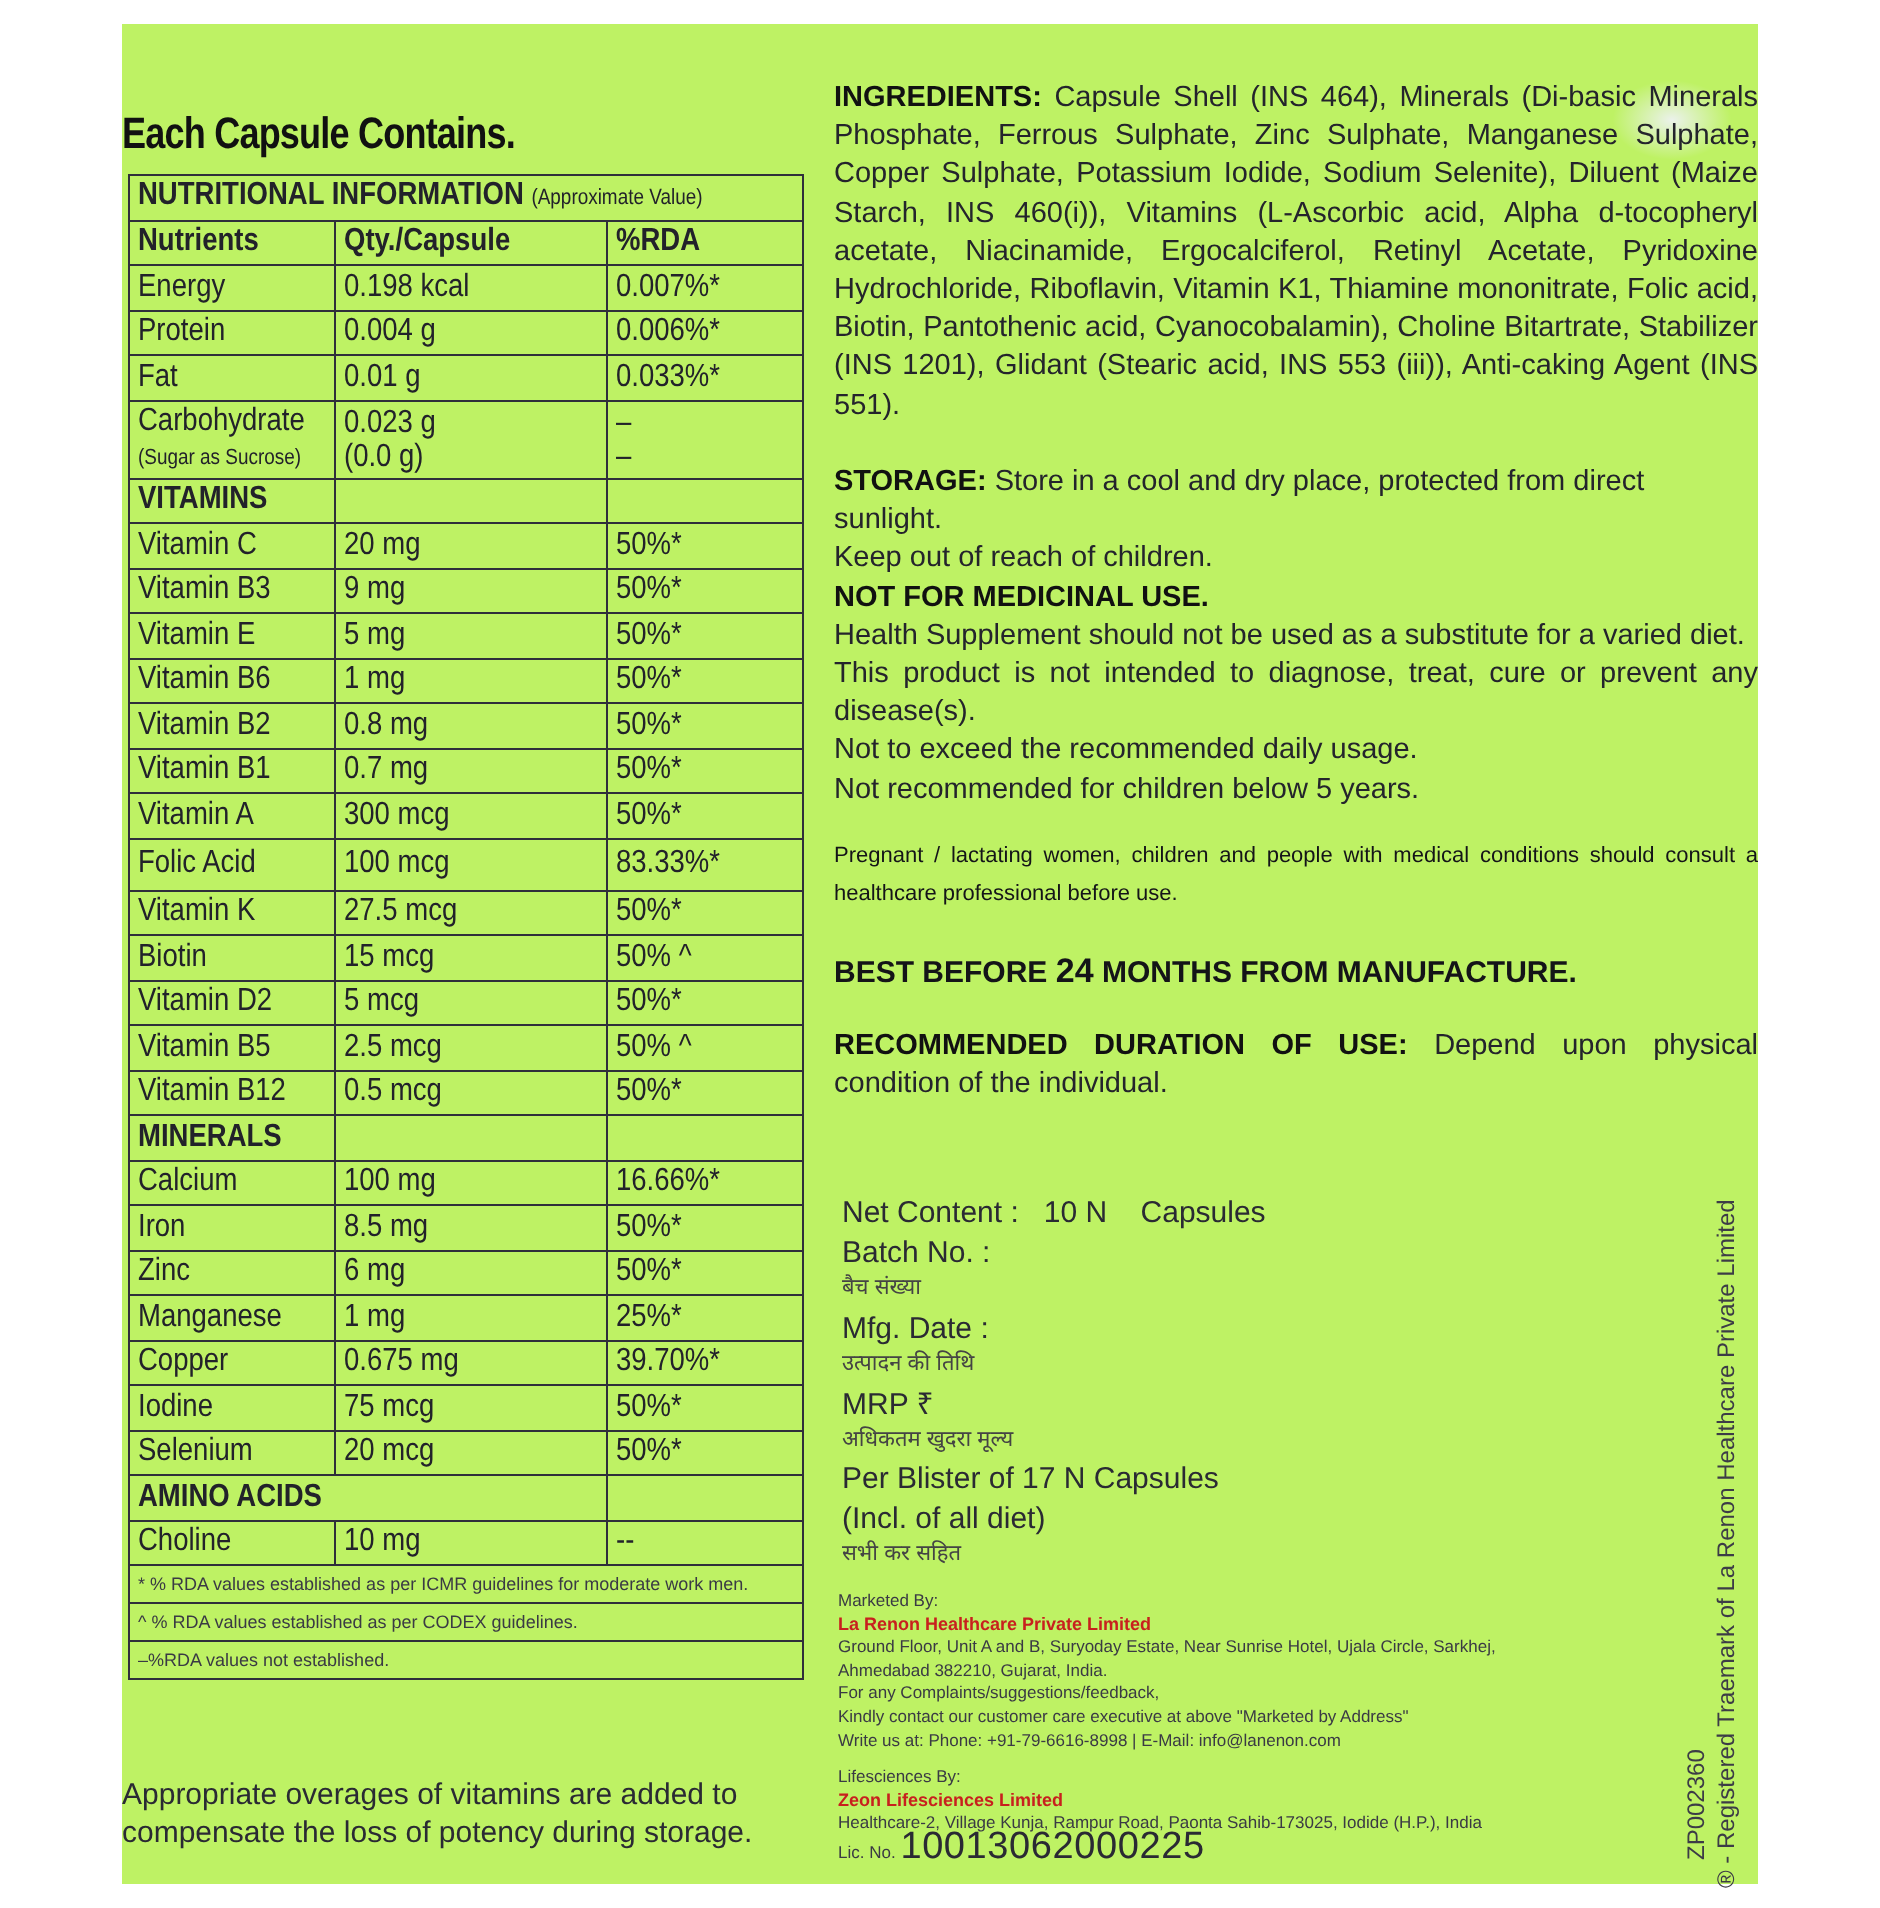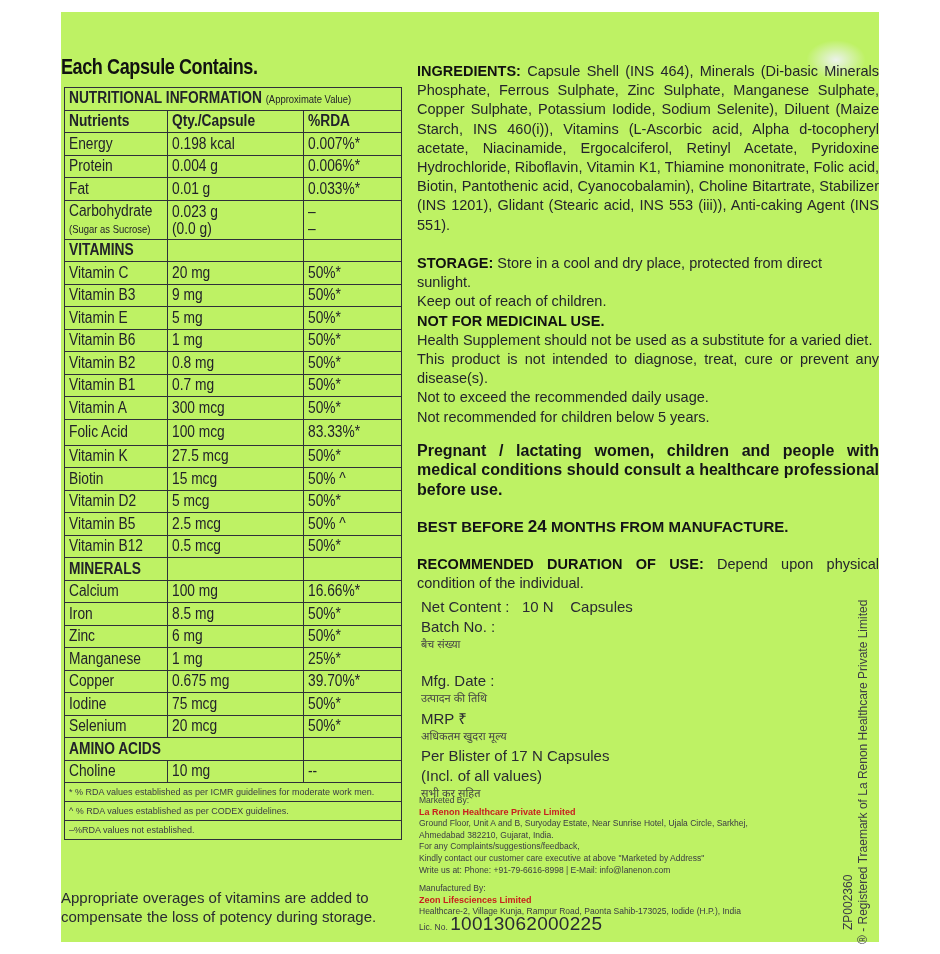--- a/index.html
+++ b/index.html
@@ -22,25 +22,25 @@
   td.hdr-main { font-weight:bold; font-size:16px; }
   td.hdr-main .sub { font-weight:normal; font-size:11px; }
   td.colhdr { font-weight:bold; font-size:17px; }
   td.section { font-weight:bold; font-size:16px;margin-top:10px; }
   tr.carb td { height:38px; line-height:17px; }
   tr.carb .sublabel { font-size:11px; }
   tr.foot td { font-size:9px; height:18px; line-height:14px; color:#3a3a44; }
   .overage { position:absolute; left:0px; top:876px; font-size:15px; line-height:19px; color:#2a2a33; }
 
   
-  .rcol { position:absolute; left:356px; top:50px; width:462px; font-size:14.5px; line-height:19.2px; color:#24242c; }
+  .rcol { position:absolute; left:356px; top:28px; width:462px; font-size:14.5px; line-height:19.2px; color:#24242c; }
   .rcol p { margin:0; }
   .just { text-align:justify; }
   .b { font-weight:bold; color:#111; }
-  .warn { margin-top:14px !important; font-weight:bold; font-size:16px; line-height:19.5px; color:#141418; }
+  .warn { margin-top:14px !important; font-weight:normal; font-size:11px; line-height:19.5px; color:#141418; }
   .best { margin-top:18px !important; font-weight:bold; font-size:15px; color:#141418; }
   .dur { margin-top:18px !important; }
 
   .info { position:absolute; left:360px; top:585px; font-size:15px; color:#2a2a33; line-height:20px; }
   .info .hindi { font-size:11px; line-height:14px; color:#444; }
   .info .row { white-space:nowrap; }
   .market { position:absolute; left:358px; top:783px; font-size:8.5px; line-height:11.6px; color:#3a3a44; white-space:nowrap; }
   .market .red { color:#c8201e; font-weight:bold; font-size:9px; }
   .licno { font-size:8.5px; }
   .licno .big { font-size:19px; color:#2a2a33; letter-spacing:0.3px; }
@@ -255,38 +255,38 @@
       <span>Depend upon physical condition of the individual.</span>
     </p>
   </div>
 
   <div class="info">
     <div class="row">
       <span>Net Content :</span>&nbsp;&nbsp;&nbsp;<span>10 N</span>&nbsp;&nbsp;&nbsp;&nbsp;<span>Capsules</span>
     </div>
     <div class="row">Batch No. :</div>
     <div class="hindi">बैच संख्या</div>
-    <div class="row" style="margin-top:20px">Mfg. Date :</div>
+    <div class="row" style="margin-top:4px">Mfg. Date :</div>
     <div class="hindi">उत्पादन की तिथि</div>
     <div class="row" style="margin-top:4px">MRP ₹</div>
     <div class="hindi">अधिकतम खुदरा मूल्य</div>
     <div class="row" style="margin-top:3px">Per Blister of 17 N Capsules</div>
-    <div class="row">(Incl. of all values)</div>
+    <div class="row">(Incl. of all diet)</div>
     <div class="hindi">सभी कर सहित</div>
   </div>
 
   <div class="market">
     <div>Marketed By:</div>
     <div class="red">La Renon Healthcare Private Limited</div>
     <div>Ground Floor, Unit A and B, Suryoday Estate, Near Sunrise Hotel, Ujala Circle, Sarkhej,</div>
     <div>Ahmedabad 382210, Gujarat, India.</div>
     <div>For any Complaints/suggestions/feedback,</div>
     <div>Kindly contact our customer care executive at above "Marketed by Address"</div>
     <div>Write us at: Phone: +91-79-6616-8998  | E-Mail: info@lanenon.com</div>
-    <div style="margin-top:7px">Manufactured By:</div>
+    <div style="margin-top:7px">Lifesciences By:</div>
     <div class="red">Zeon Lifesciences Limited</div>
     <div>Healthcare-2, Village Kunja, Rampur Road, Paonta Sahib-173025, Iodide (H.P.), India</div>
     <div class="licno">
       <span>Lic. No.</span>
       <span class="big">10013062000225</span>
     </div>
   </div>
 
   <div class="vertical">ZP002360</div>
   <div class="vertical2">® - Registered Traemark of La Renon Healthcare Private Limited</div>

